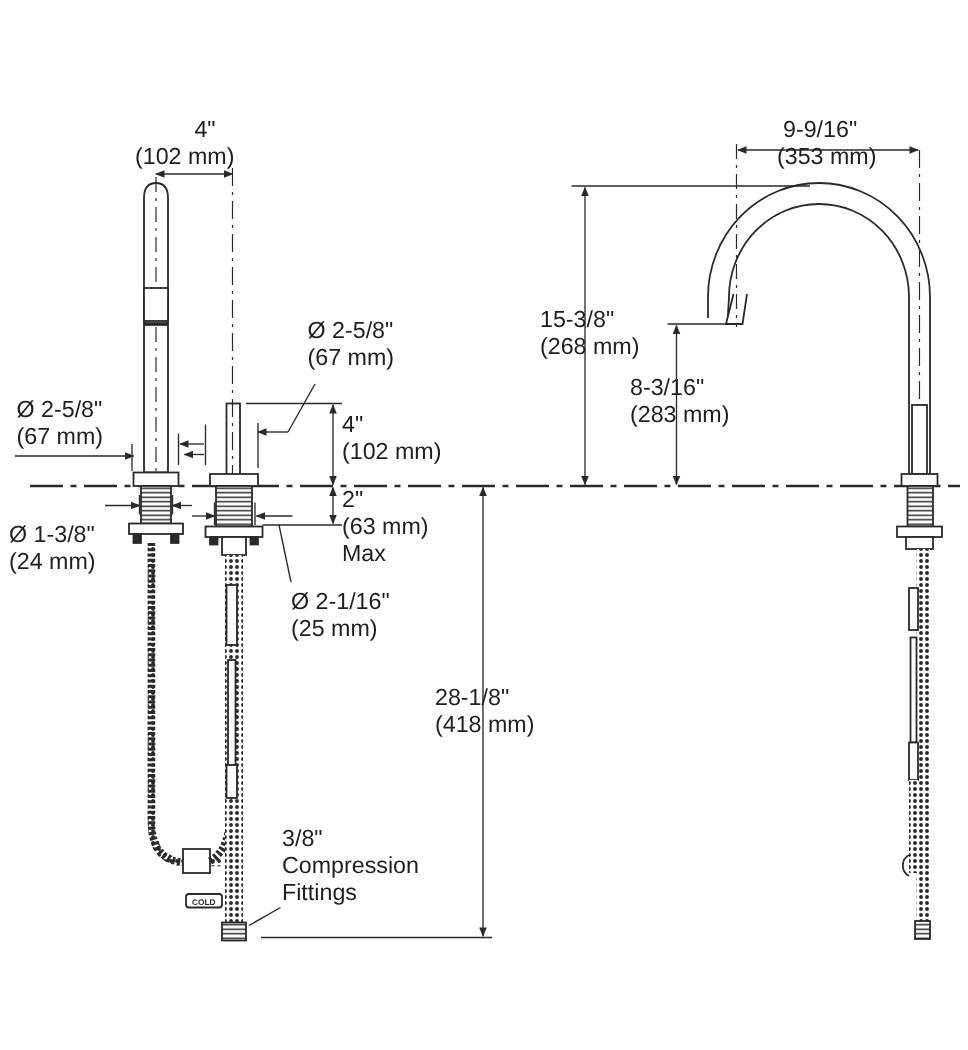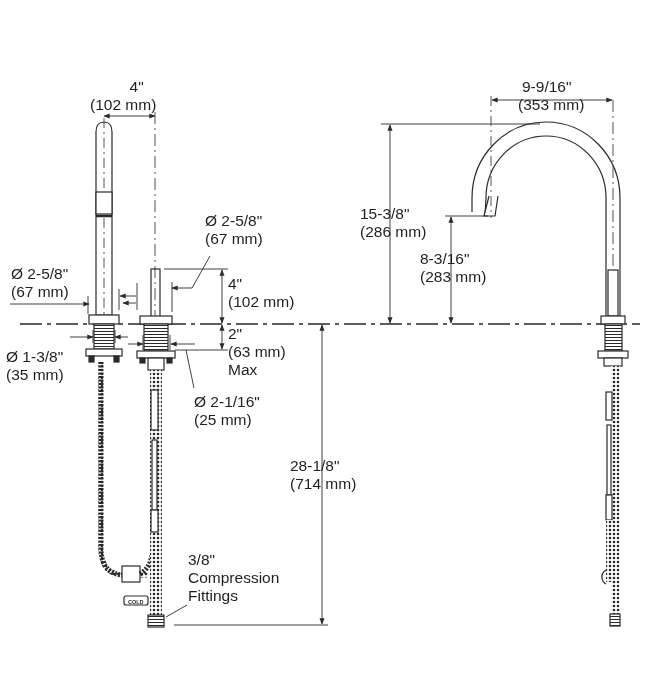--- a/index.html
+++ b/index.html
@@ -162,45 +162,45 @@
 </div>
 
 <div class="lbl" style="left:228px; top:325px;">
   <span>2"</span>
   <span>(63 mm)</span>
   <span>Max</span>
 </div>
 
 <div class="lbl" style="left:6px; top:348px;">
   <span>Ø 1-3/8"</span>
-  <span>(35 mm)</span>
+  <span>(24 mm)</span>
 </div>
 
 <div class="lbl" style="left:194px; top:393px;">
   <span>Ø 2-1/16"</span>
   <span>(25 mm)</span>
 </div>
 
 <div class="lbl" style="left:290px; top:457px;">
   <span>28-1/8"</span>
-  <span>(714 mm)</span>
+  <span>(418 mm)</span>
 </div>
 
 <div class="lbl" style="left:188px; top:551px;">
   <span>3/8"</span>
   <span>Compression</span>
   <span>Fittings</span>
 </div>
 
 <div class="lbl" style="left:518px; top:78px;">
   <span style="padding-left:4px;">9-9/16"</span>
   <span>(353 mm)</span>
 </div>
 
 <div class="lbl" style="left:360px; top:205px;">
   <span>15-3/8"</span>
-  <span>(286 mm)</span>
+  <span>(268 mm)</span>
 </div>
 
 <div class="lbl" style="left:420px; top:250px;">
   <span>8-3/16"</span>
   <span>(283 mm)</span>
 </div>
 
 </body></html>

